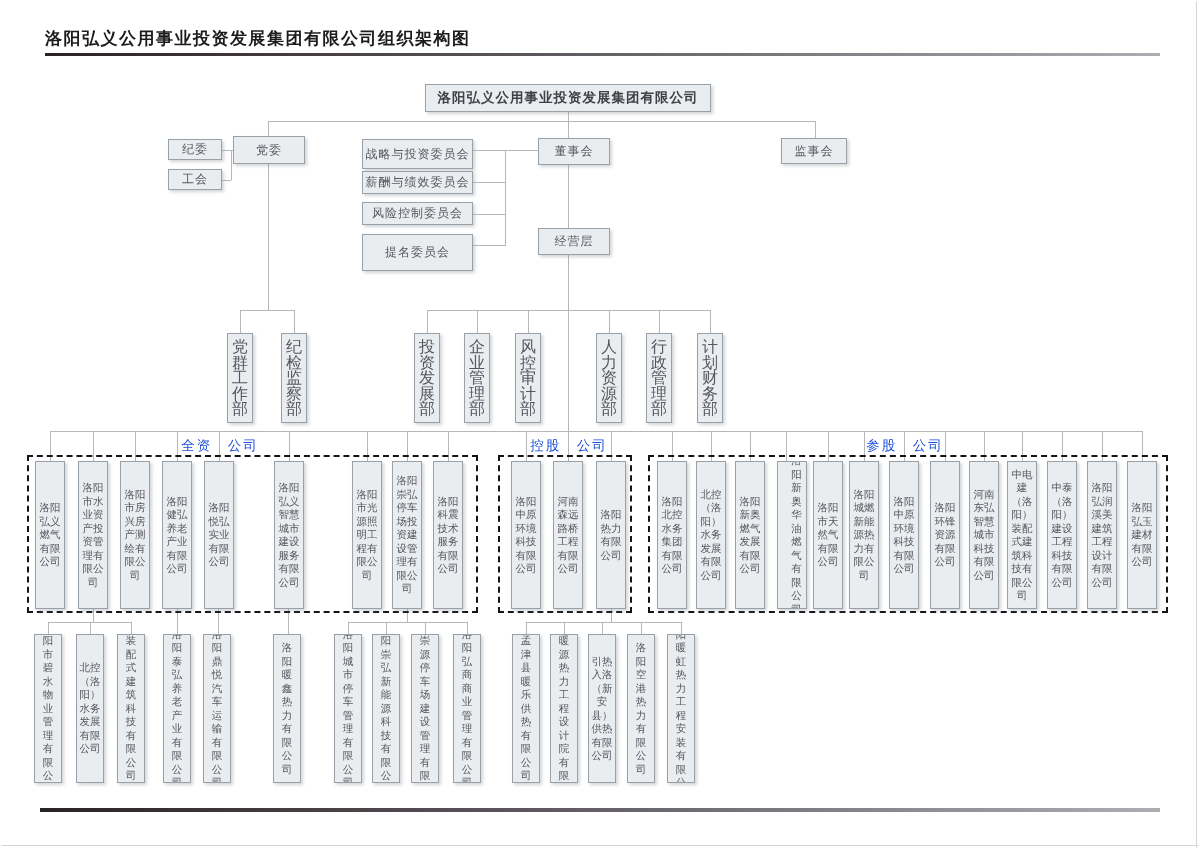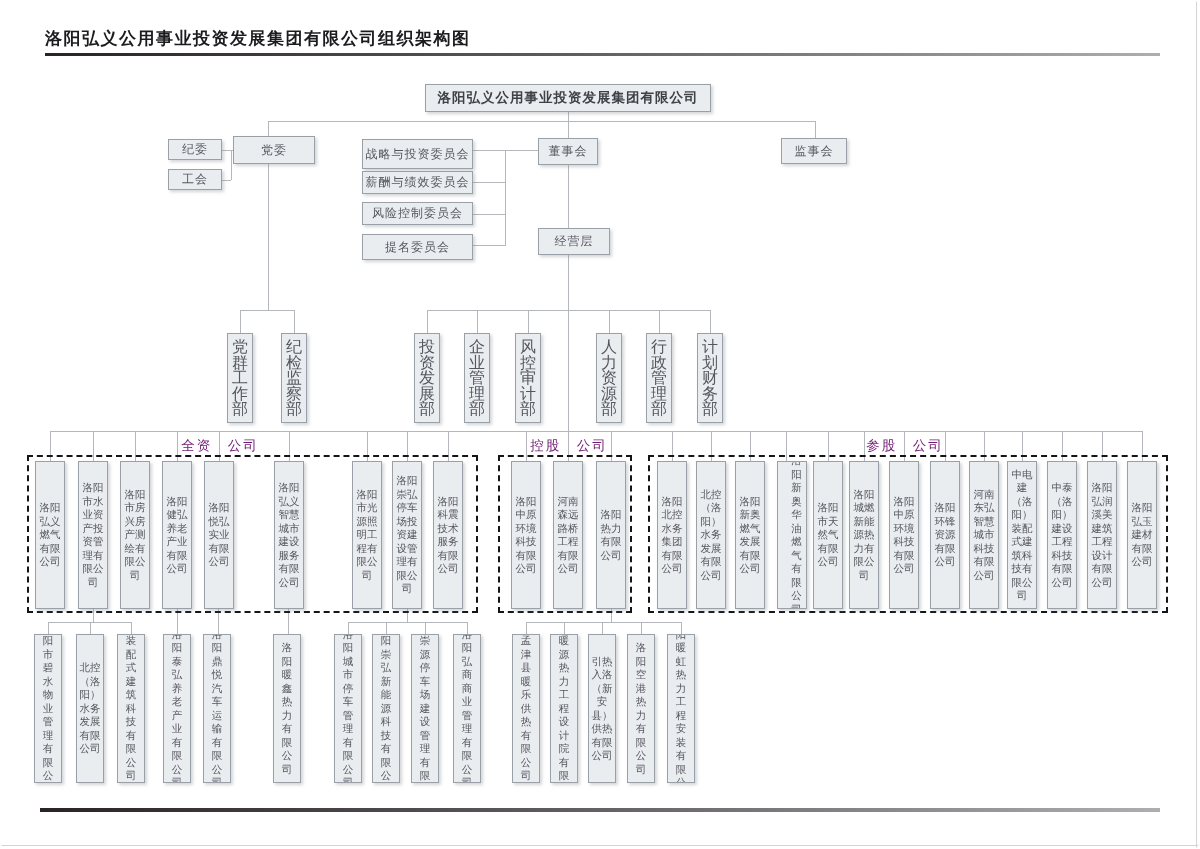--- a/index.html
+++ b/index.html
@@ -5,21 +5,21 @@
   html,body{margin:0;padding:0;background:#fff;}
   .stage{position:relative;width:1200px;height:849px;background:#fff;overflow:hidden;
          font-family:"Liberation Sans",sans-serif;border-radius:8px;}
   .title{position:absolute;left:45px;top:27px;font-size:17px;font-weight:bold;
          letter-spacing:1.5px;color:#1c1c1f;white-space:nowrap;z-index:4;}
   .rule{position:absolute;height:3px;z-index:2;
         background:linear-gradient(to right,#292226,#5d595e 45%,#aeadb1 100%);}
   .ln{position:absolute;background:#b4b7bb;z-index:1;}
   .edge{position:absolute;background:#d2d4d6;z-index:1;}
   .frame{position:absolute;border:2px dashed #151518;z-index:2;box-sizing:border-box;background:transparent;}
-  .seclabel{position:absolute;transform:translateX(-50%);font-size:13.5px;color:#701a75;
+  .seclabel{position:absolute;transform:translateX(-50%);font-size:13.5px;color:#1d4ed8;
             letter-spacing:2px;z-index:4;white-space:nowrap;line-height:16px;}
   .box{position:absolute;background:#eaedf0;border:1px solid #9aa0a7;box-sizing:border-box;
        box-shadow:2px 2px 3px rgba(130,135,142,.35);color:#55575e;display:flex;
        align-items:center;justify-content:center;text-align:center;z-index:3;overflow:hidden;}
   .hbox{font-size:12px;letter-spacing:1px;white-space:nowrap;}
   .rootbox{font-size:13.5px;font-weight:bold;letter-spacing:1px;color:#3f4147;white-space:nowrap;}
   .dbox{width:26px;height:90px;font-size:16px;line-height:15.5px;padding:0 6px;
         display:flex;align-items:center;text-align:center;}
   .vbox{width:30px;height:148px;font-size:10.5px;line-height:13.5px;padding:2px 3px;
         display:flex;align-items:center;text-align:center;}
@@ -33,26 +33,26 @@
 
   <div class="title">洛阳弘义公用事业投资发展集团有限公司组织架构图</div>
   <div class="rule" style="left:45px;top:53px;width:1115px;"></div>
   <div class="rule" style="left:40px;top:808px;width:1120px;height:4px;"></div>
   <i class="edge" style="left:1196px;top:0;width:1px;height:849px;"></i>
   <i class="edge" style="left:0;top:845px;width:1200px;height:1px;"></i>
 
   <div class="box rootbox" style="left:425px;top:84px;width:286px;height:28px;">洛阳弘义公用事业投资发展集团有限公司</div>
   <div class="box hbox" style="left:168px;top:139px;width:54px;height:21px;">纪委</div>
   <div class="box hbox" style="left:168px;top:169px;width:54px;height:21px;">工会</div>
-  <div class="box hbox" style="left:233px;top:136px;width:82px;height:28px;">党委</div>
+  <div class="box hbox" style="left:233px;top:136px;width:72px;height:28px;">党委</div>
   <div class="box hbox" style="left:362px;top:139px;width:111px;height:30px;">战略与投资委员会</div>
   <div class="box hbox" style="left:362px;top:171px;width:111px;height:23px;">薪酬与绩效委员会</div>
   <div class="box hbox" style="left:362px;top:202px;width:111px;height:23px;">风险控制委员会</div>
-  <div class="box hbox" style="left:362px;top:234px;width:111px;height:26px;">提名委员会</div>
-  <div class="box hbox" style="left:538px;top:138px;width:60px;height:27px;">董事会</div>
+  <div class="box hbox" style="left:362px;top:234px;width:111px;height:37px;">提名委员会</div>
+  <div class="box hbox" style="left:538px;top:138px;width:72px;height:27px;">董事会</div>
   <div class="box hbox" style="left:538px;top:228px;width:72px;height:27px;">经营层</div>
   <div class="box hbox" style="left:781px;top:138px;width:66px;height:26px;">监事会</div>
 
   <div class="box dbox" style="left:227px;top:333px;">党群工作部</div>
   <div class="box dbox" style="left:281px;top:333px;">纪检监察部</div>
   <div class="box dbox" style="left:414px;top:333px;">投资发展部</div>
   <div class="box dbox" style="left:464px;top:333px;">企业管理部</div>
   <div class="box dbox" style="left:515px;top:333px;">风控审计部</div>
   <div class="box dbox" style="left:596px;top:333px;">人力资源部</div>
   <div class="box dbox" style="left:646px;top:333px;">行政管理部</div>

